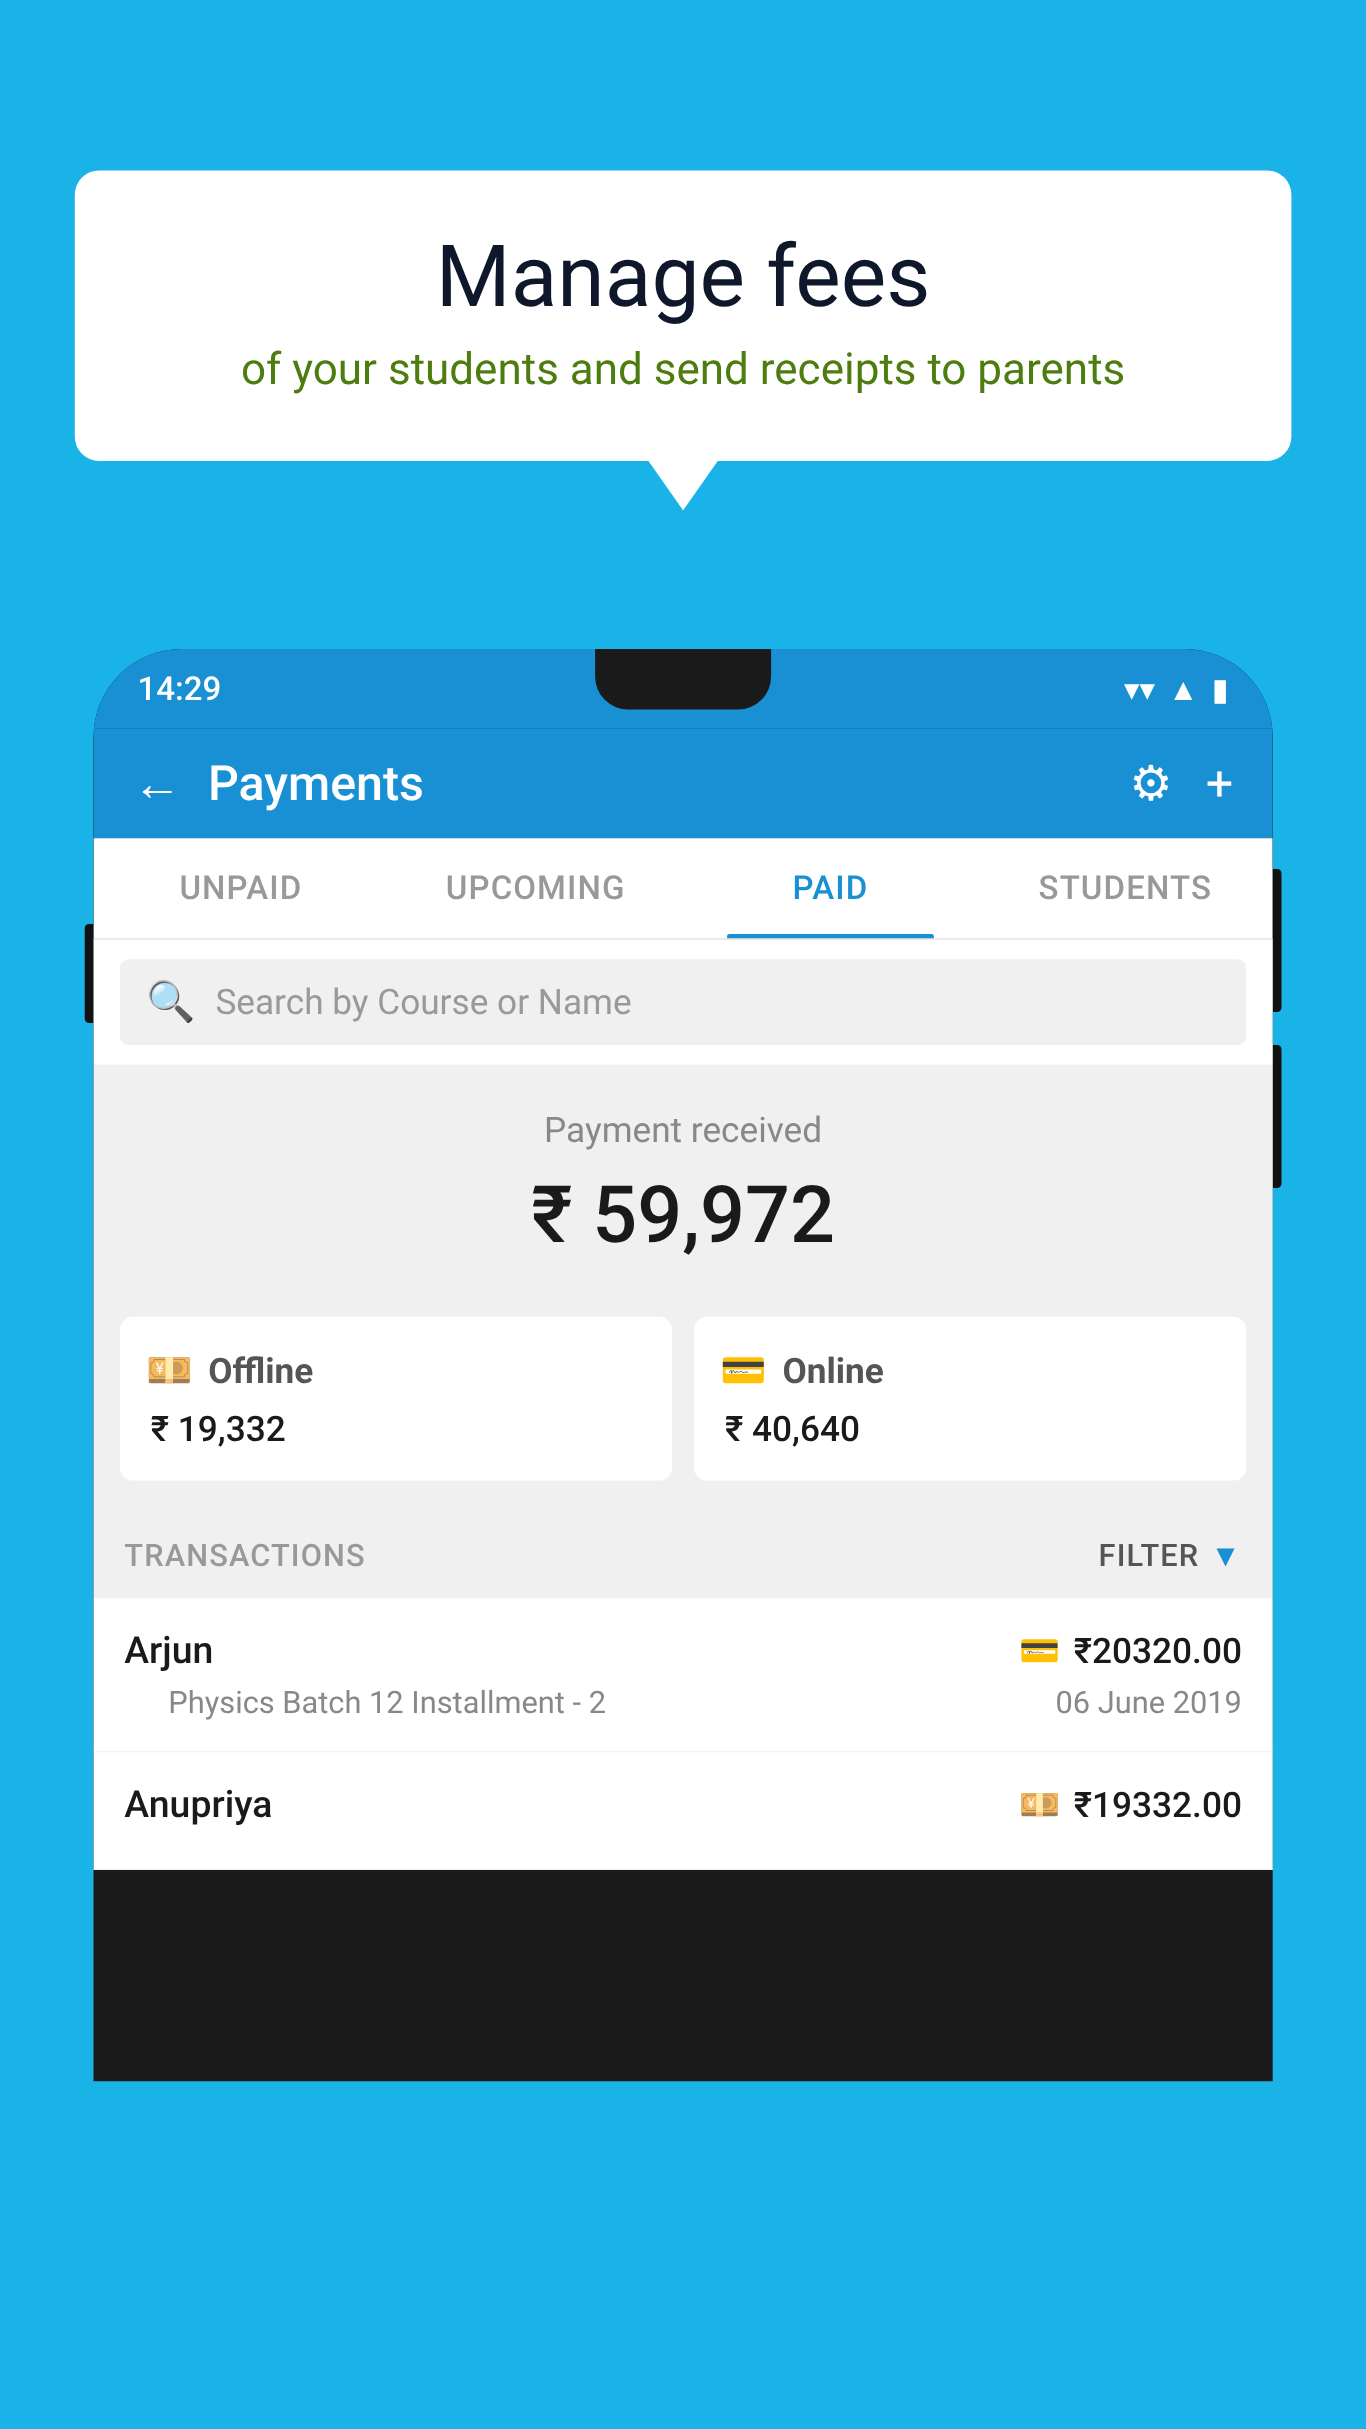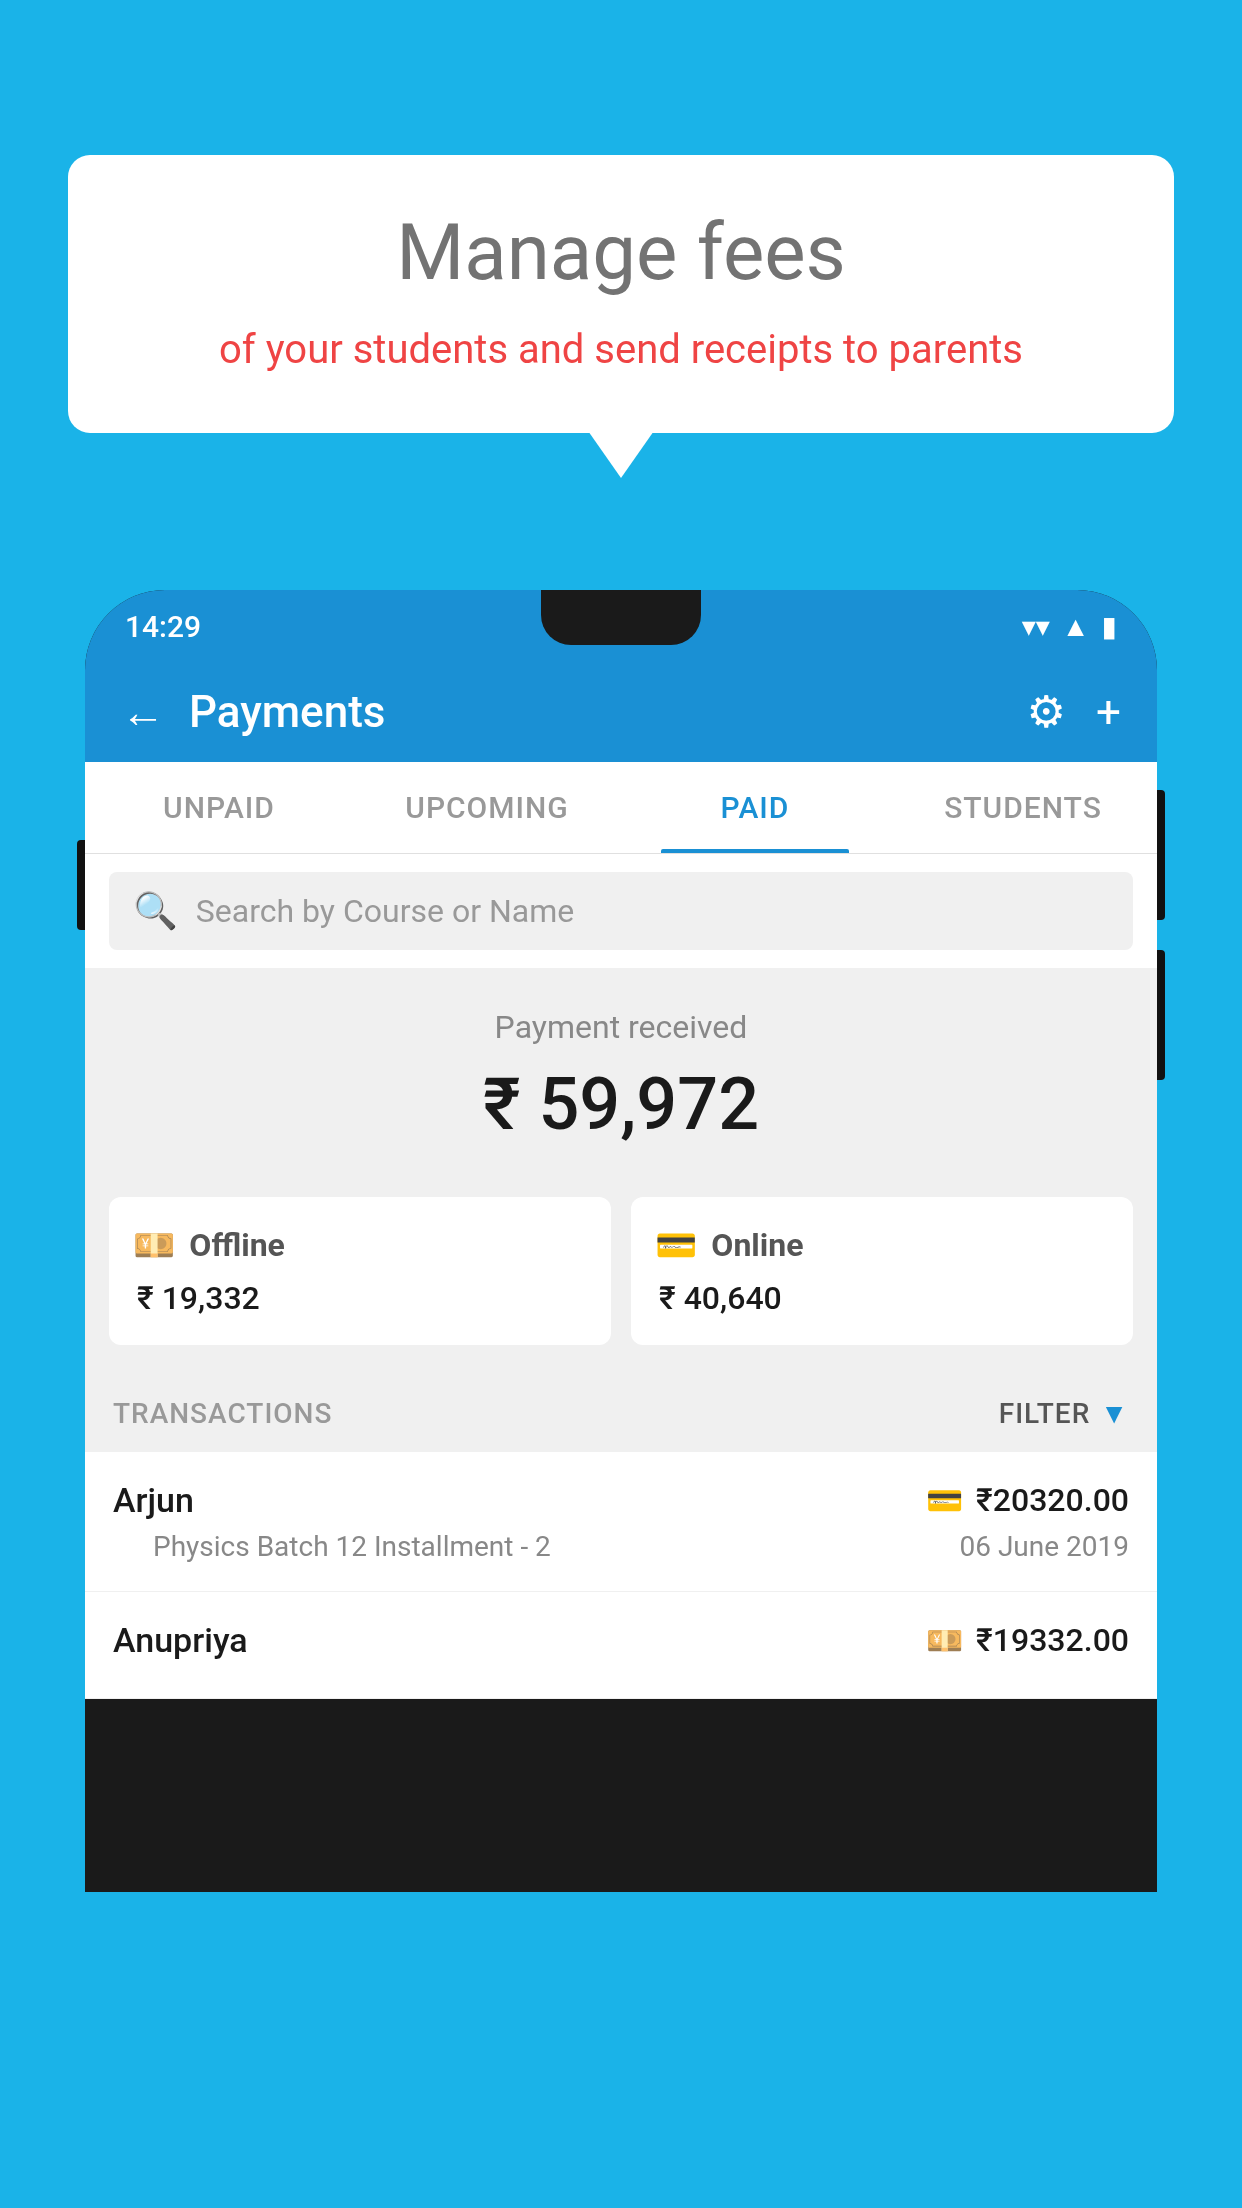--- a/index.html
+++ b/index.html
@@ -37,29 +37,29 @@
       transform: translateX(-50%);
       width: 0;
       height: 0;
       border-left: 35px solid transparent;
       border-right: 35px solid transparent;
       border-top: 50px solid white;
     }
 
     .bubble-title {
       font-size: 78px;
-      color: #737373;
+      color: #0f172a;
       font-weight: 400;
-      margin-bottom: 30px;
+      margin-bottom: 16px;
       line-height: 1.1;
     }
 
     .bubble-subtitle {
       font-size: 40px;
-      color: #ef4444;
+      color: #4d7c0f;
       font-weight: 400;
     }
 
     
     .phone-container {
       position: absolute;
       top: 590px;
       left: 85px;
       right: 85px;
       bottom: 0;

